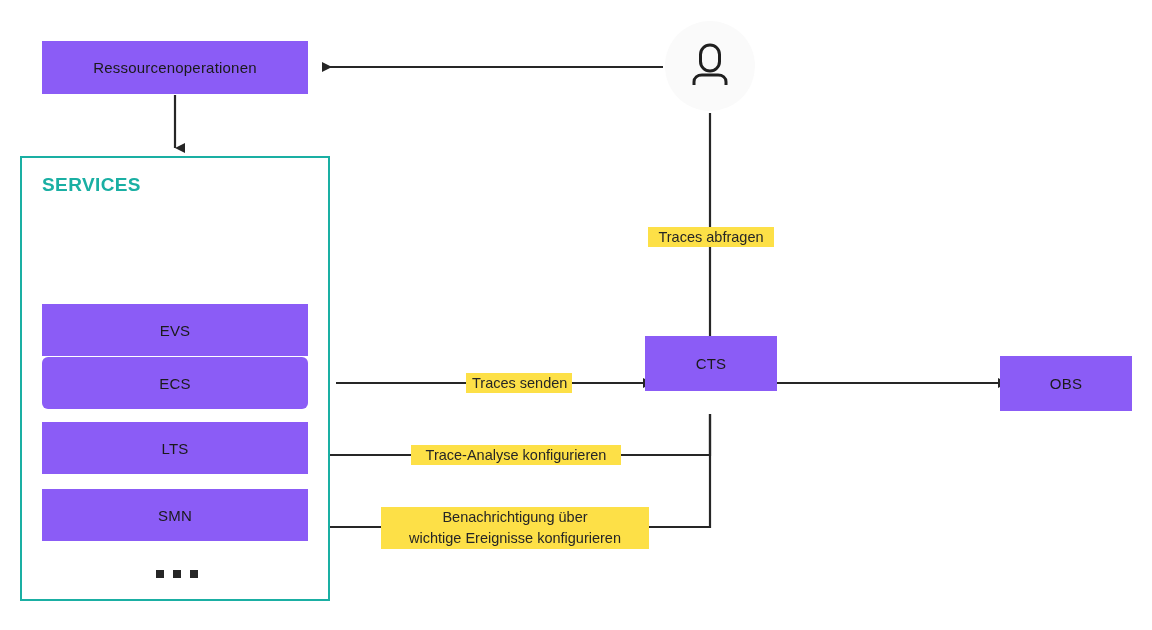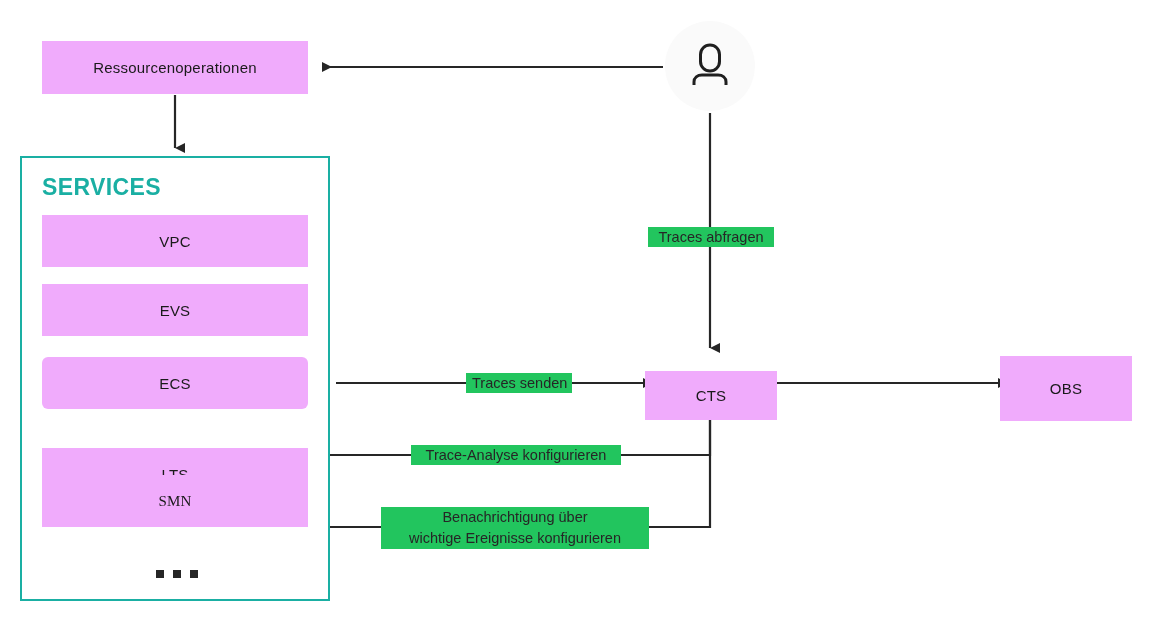--- a/index.html
+++ b/index.html
@@ -19,21 +19,21 @@
   }
   .svg-layer {
     position: absolute;
     left: 0;
     top: 0;
     width: 1152px;
     height: 630px;
   }
   .box {
     position: absolute;
-    background: #f0abfc;
+    background: #8b5cf6;
     display: flex;
     align-items: center;
     justify-content: center;
     color: #1a1a1a;
     font-size: 15px;
     letter-spacing: 0.2px;
     box-sizing: border-box;
   }
   .services-panel {
     position: absolute;
@@ -42,21 +42,21 @@
     width: 310px;
     height: 445px;
     border: 2px solid #1AAFA3;
     box-sizing: border-box;
     background: #ffffff;
   }
   .services-title {
     position: absolute;
     left: 42px;
     top: 174px;
-    font-size: 23px;
+    font-size: 19px;
     font-weight: bold;
     color: #1AAFA3;
     letter-spacing: 0.4px;
   }
   .svc-box {
     left: 42px;
     width: 266px;
     height: 52px;
   }
   .ellipsis-dots {
@@ -79,21 +79,21 @@
     width: 90px;
     height: 90px;
     border-radius: 50%;
     background: #fafafa;
     display: flex;
     align-items: center;
     justify-content: center;
   }
   .edge-label {
     position: absolute;
-    background: #22c55e;
+    background: #fde047;
     color: #262626;
     font-size: 14.5px;
     text-align: center;
     line-height: 20px;
     white-space: nowrap;
     padding: 0 6px;
     box-sizing: border-box;
   }
   .edge-label.two-line {
     white-space: normal;
@@ -147,54 +147,51 @@
     </g>
   </svg>
 
   <div class="box" style="left:42px; top:41px; width:266px; height:53px;">
     <span>Ressourcenoperationen</span>
   </div>
 
   <div class="services-panel"></div>
   <div class="services-title">SERVICES</div>
 
-  <div class="box svc-box" style="top:215px;">
-    <span>VPC</span>
-  </div>
-  <div class="box svc-box" style="top:284px;text-align:right;">
+  <div class="box svc-box" style="top:304px;text-align:right;">
     <span>EVS</span>
   </div>
   <div class="box svc-box" style="top:357px;border-radius:6px;">
     <span>ECS</span>
   </div>
-  <div class="box svc-box" style="top:448px;">
+  <div class="box svc-box" style="top:422px;">
     <span>LTS</span>
   </div>
-  <div class="box svc-box" style="top:475px;font-family:Liberation Serif, serif;">
+  <div class="box svc-box" style="top:489px;">
     <span>SMN</span>
   </div>
 
   <div class="ellipsis-dots">
     <span></span>
     <span></span>
     <span></span>
   </div>
 
   <div class="user-circle">
     <svg width="56" height="56" viewBox="0 0 56 56">
       <rect x="18.5" y="7" width="19" height="26" rx="9.5" ry="9.5" fill="none" stroke="#1f1f1f" stroke-width="3"></rect>
       <path d="M12,47 L12,44 C12,39.5 15.5,37 20,37 L36,37 C40.5,37 44,39.5 44,44 L44,47" fill="none" stroke="#1f1f1f" stroke-width="3" stroke-linecap="butt"></path>
     </svg>
   </div>
 
-  <div class="box" style="left:645px; top:371px; width:132px; height:49px;">
+  <div class="box" style="left:645px; top:336px; width:132px; height:55px;">
     <span>CTS</span>
   </div>
 
-  <div class="box" style="left:1000px; top:356px; width:132px; height:65px;">
+  <div class="box" style="left:1000px; top:356px; width:132px; height:55px;">
     <span>OBS</span>
   </div>
 
   <div class="edge-label" style="left:648px; top:227px; width:126px;">Traces abfragen</div>
 
   <div class="edge-label" style="left:466px; top:373px; width:106px;">Traces senden</div>
 
 
   <div class="edge-label" style="left:411px; top:445px; width:210px;text-align:center;">Trace-Analyse konfigurieren</div>
 

